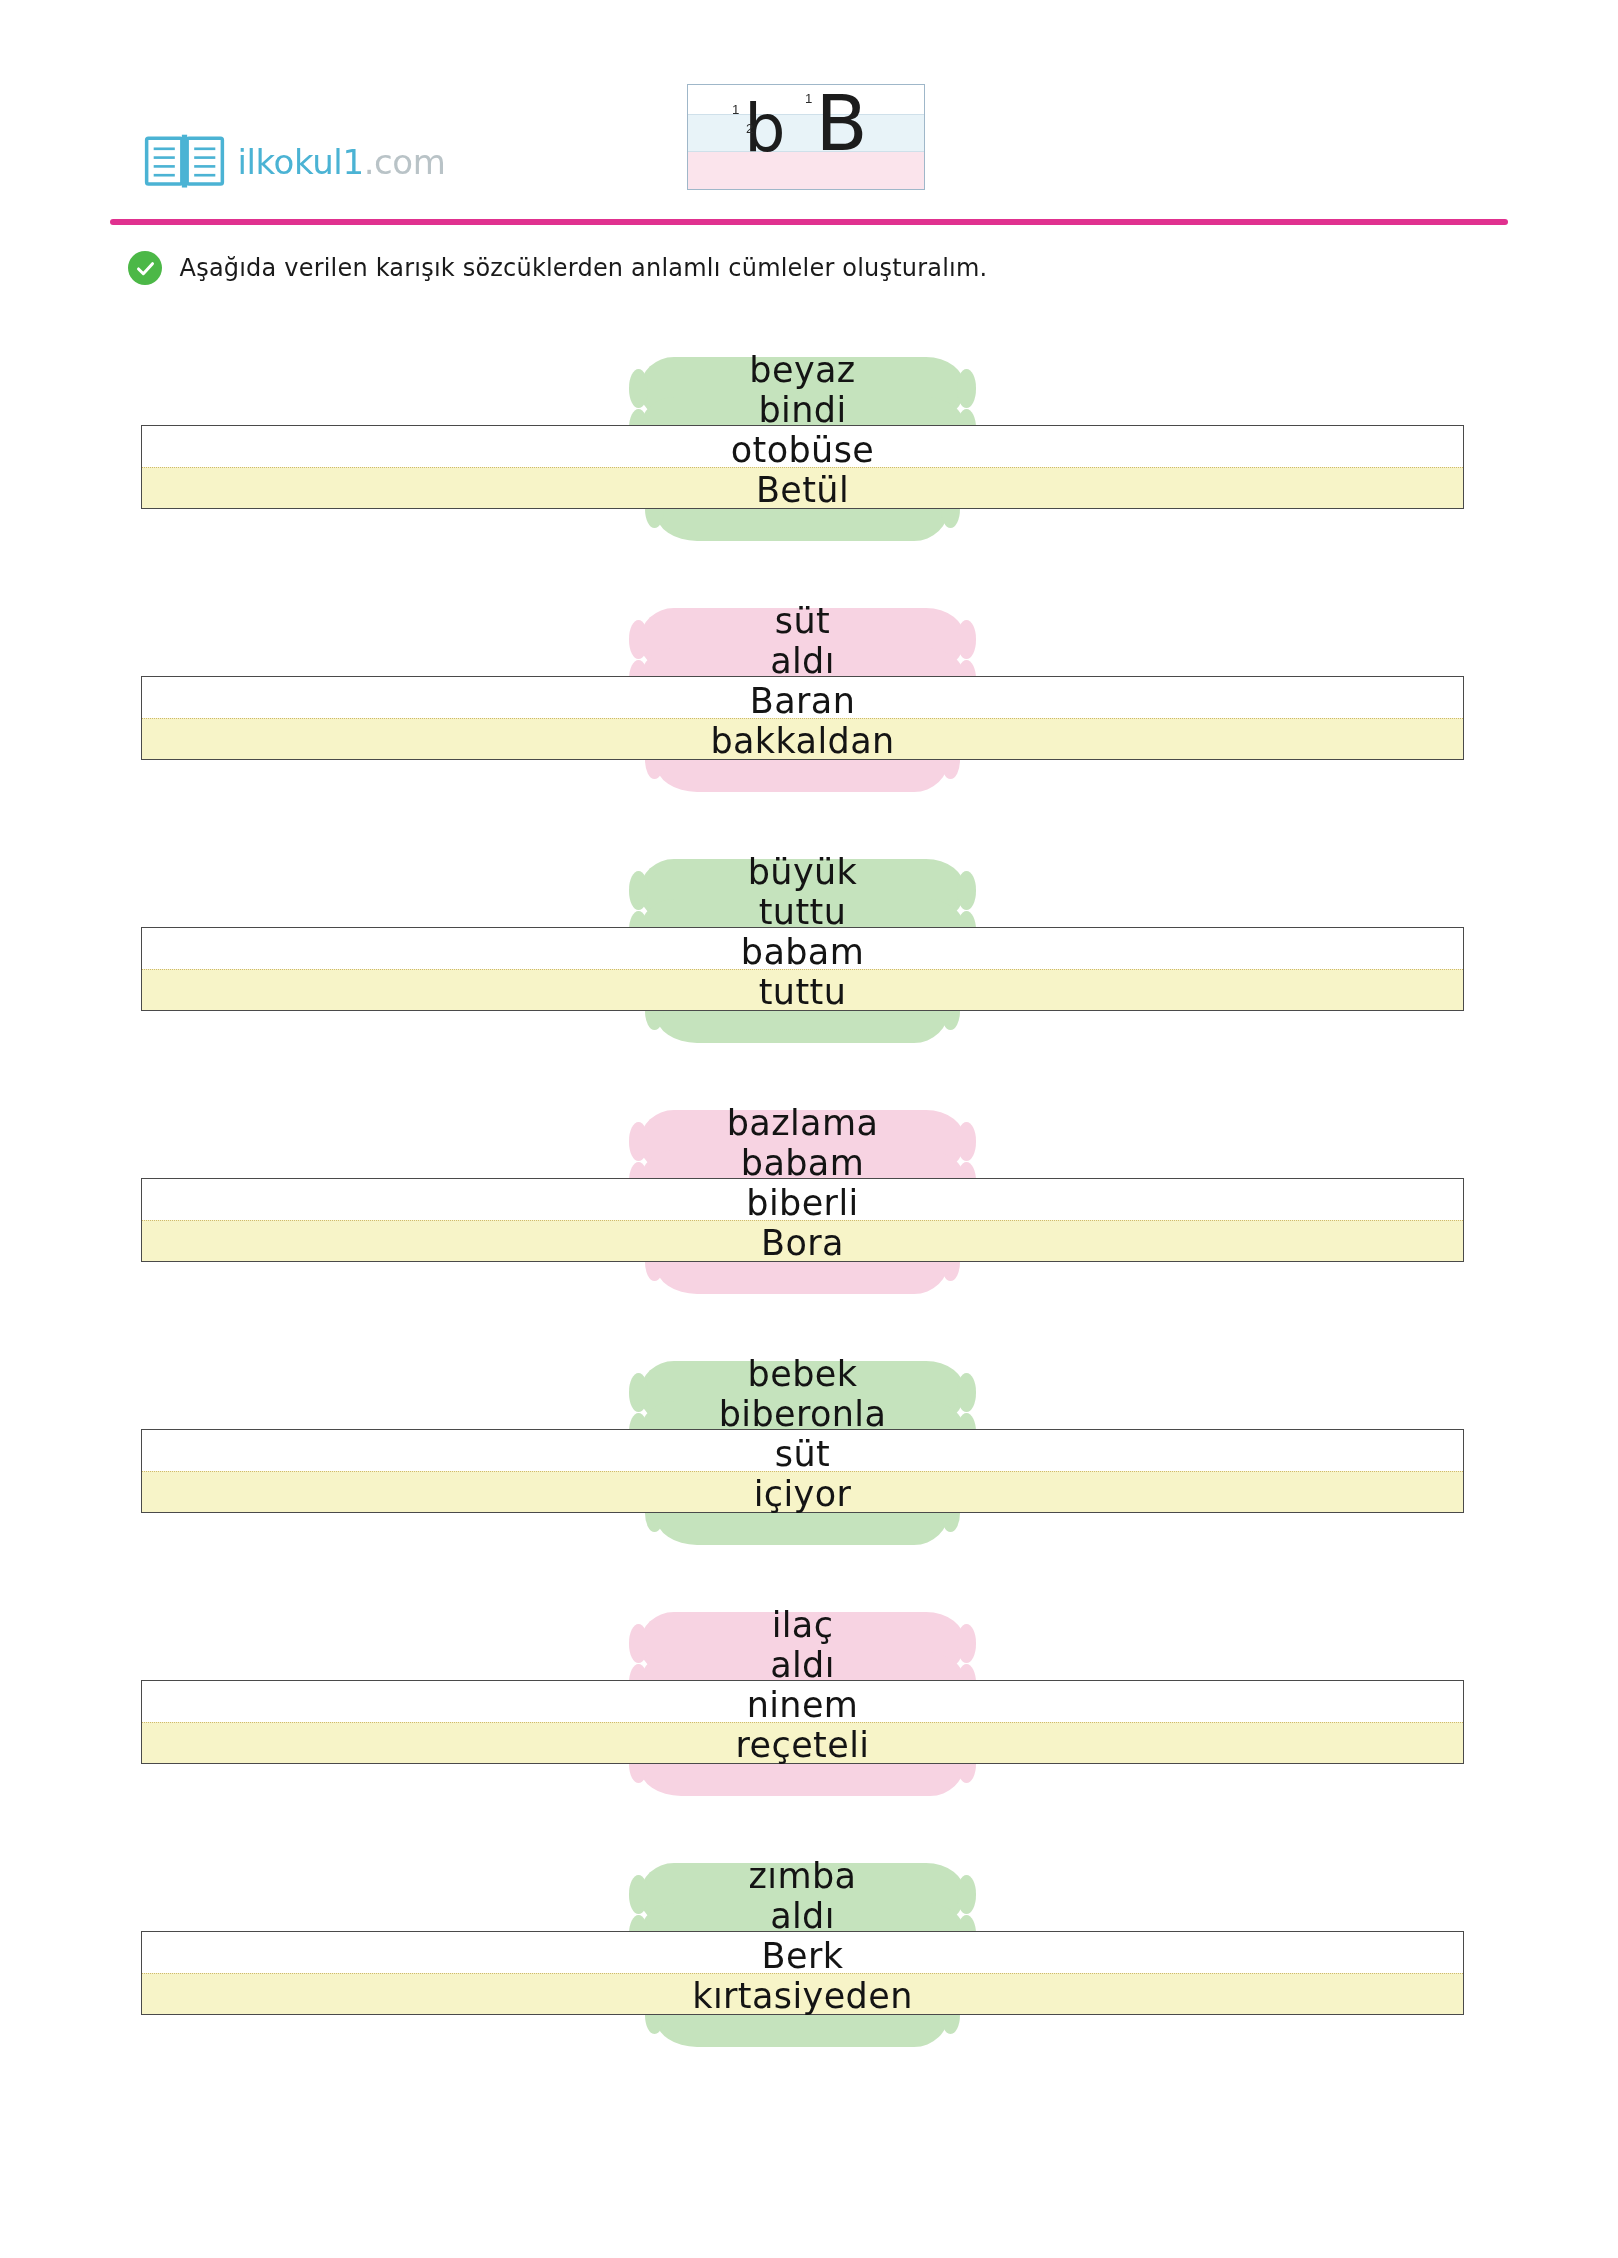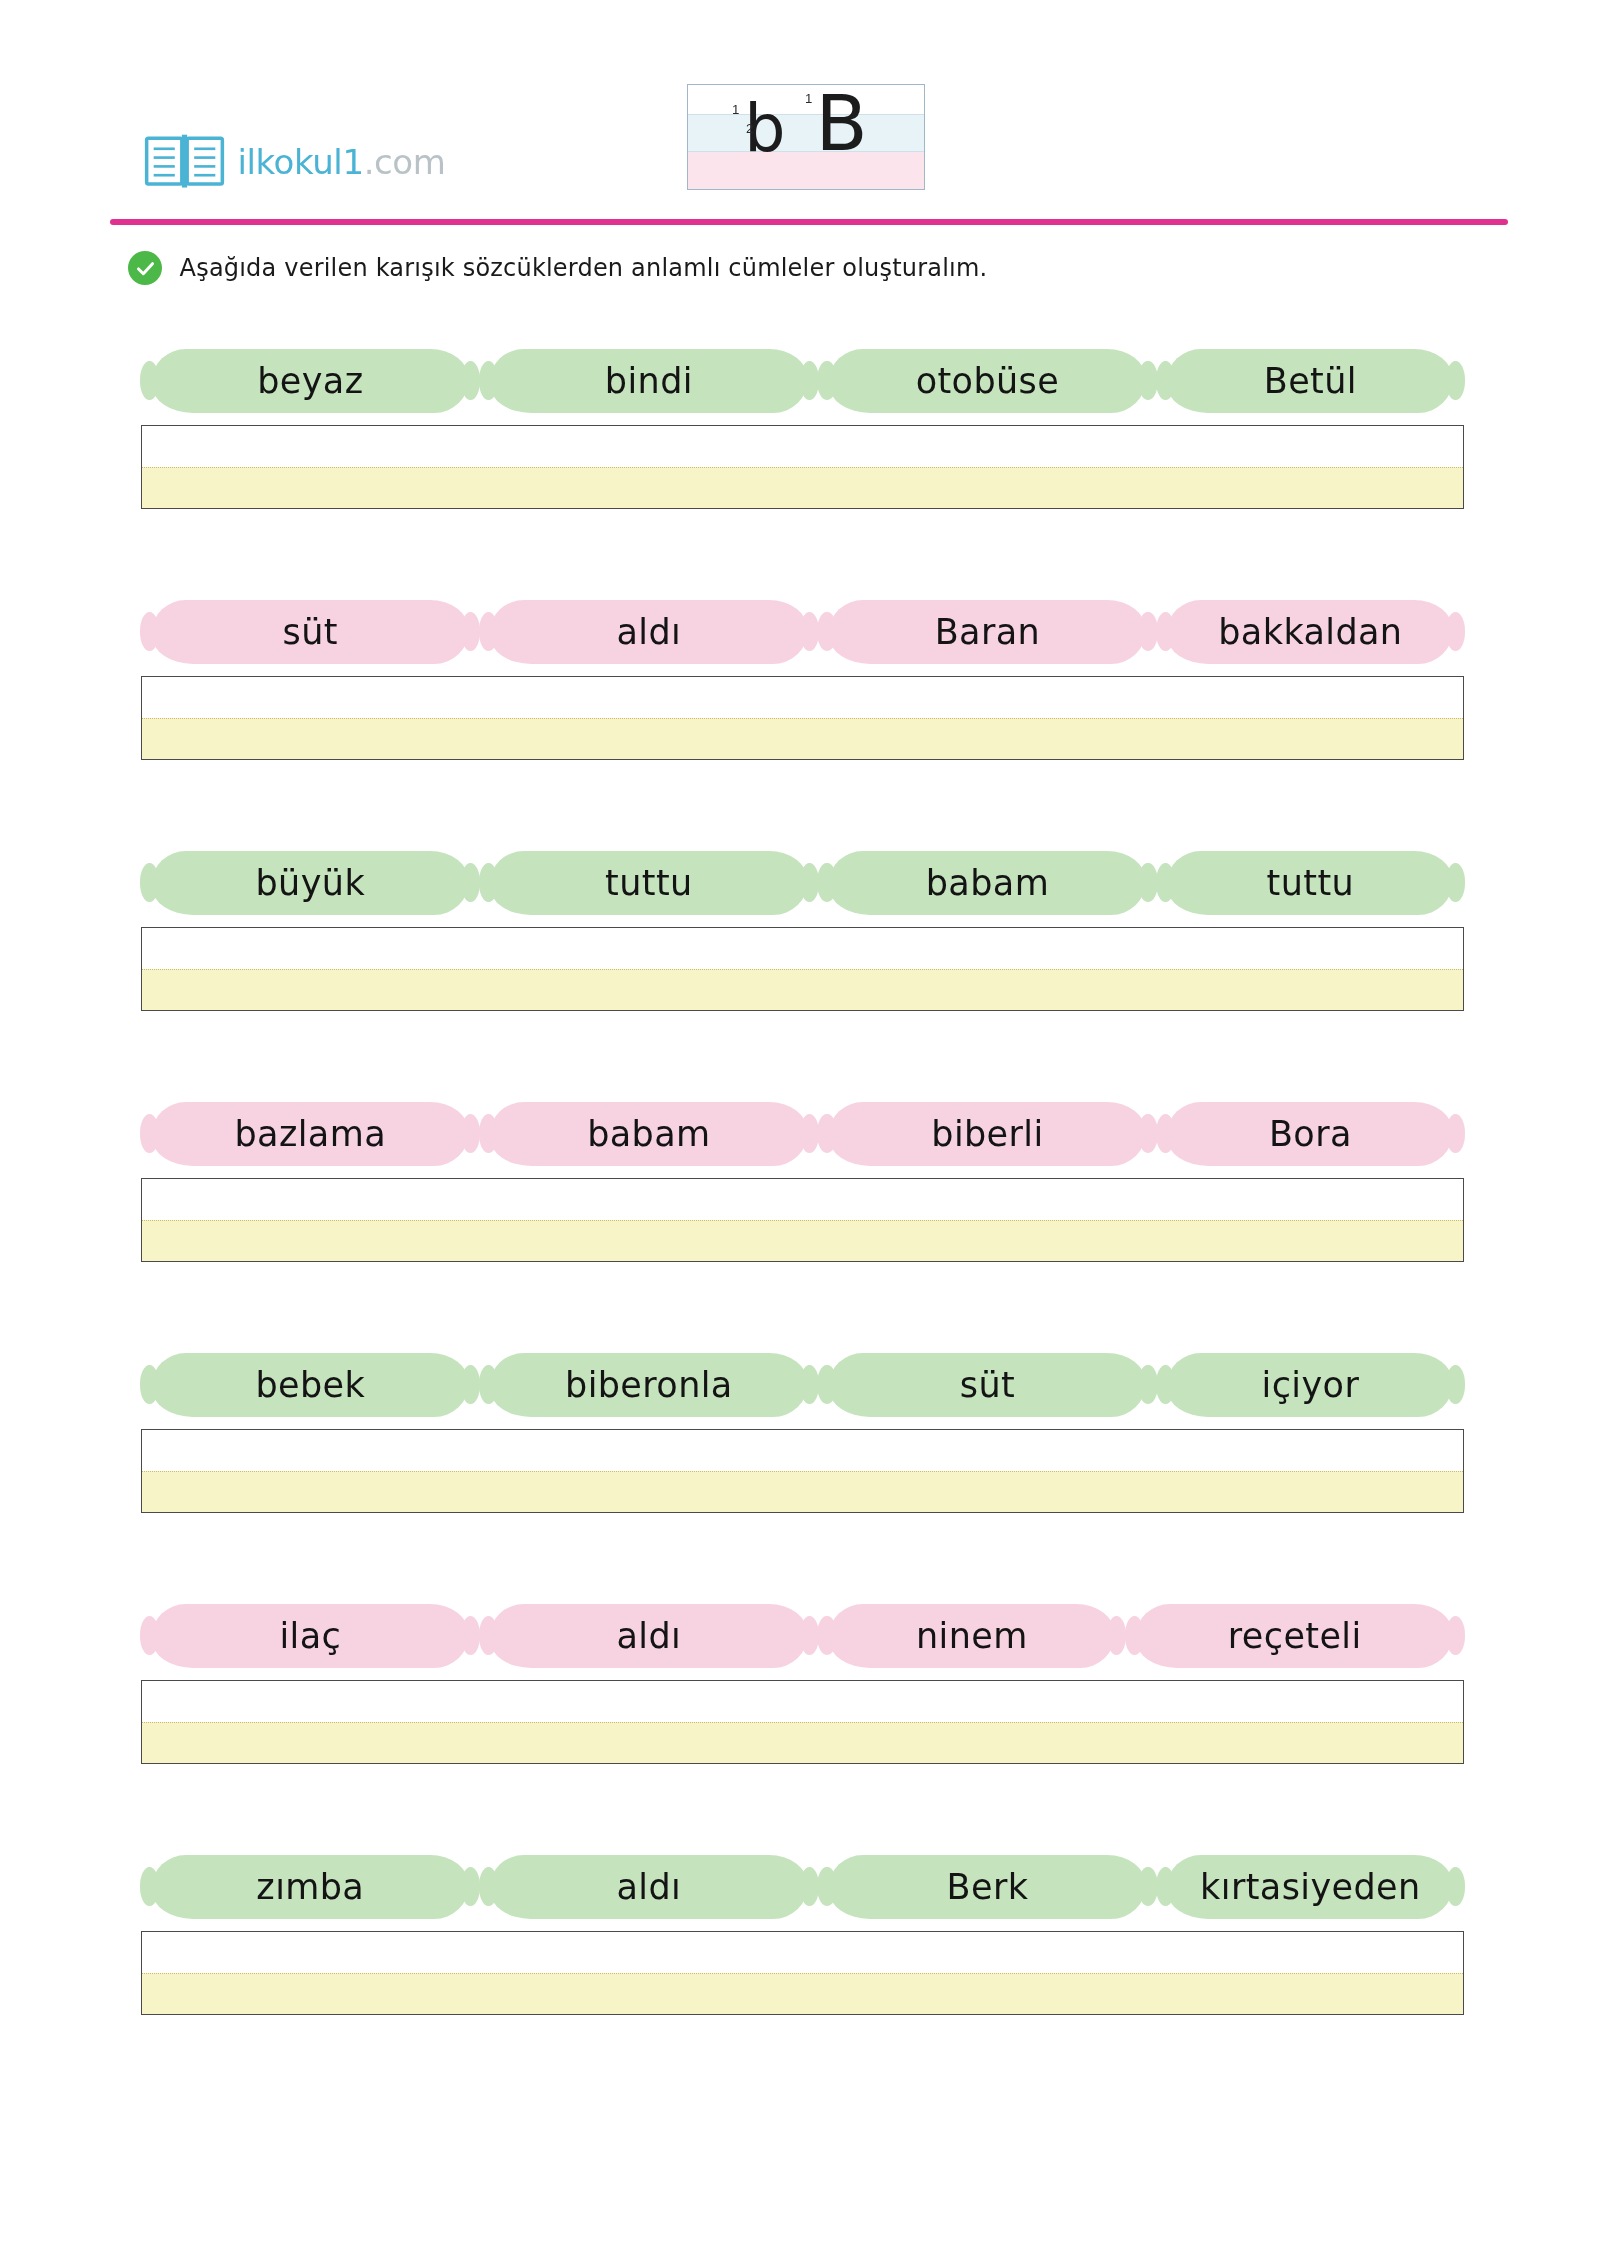--- a/index.html
+++ b/index.html
@@ -140,25 +140,26 @@
     width: 1619px;
   }
   .exercise {
     position: relative;
     height: 251px;
   }
 
   .word-row {
     position: absolute;
     left: 141px;
-    top: 16px;
+    top: 24px;
     width: 1323px;
     height: 78px;
     display: flex;
     align-items: center;
+    flex-direction: column;
   }
   .word-cell {
     position: relative;
     height: 78px;
     display: flex;
     align-items: center;
     justify-content: center;
   }
   .word-cell.c0 { width: 346px; }
   .word-cell.c1 { width: 346px; }

